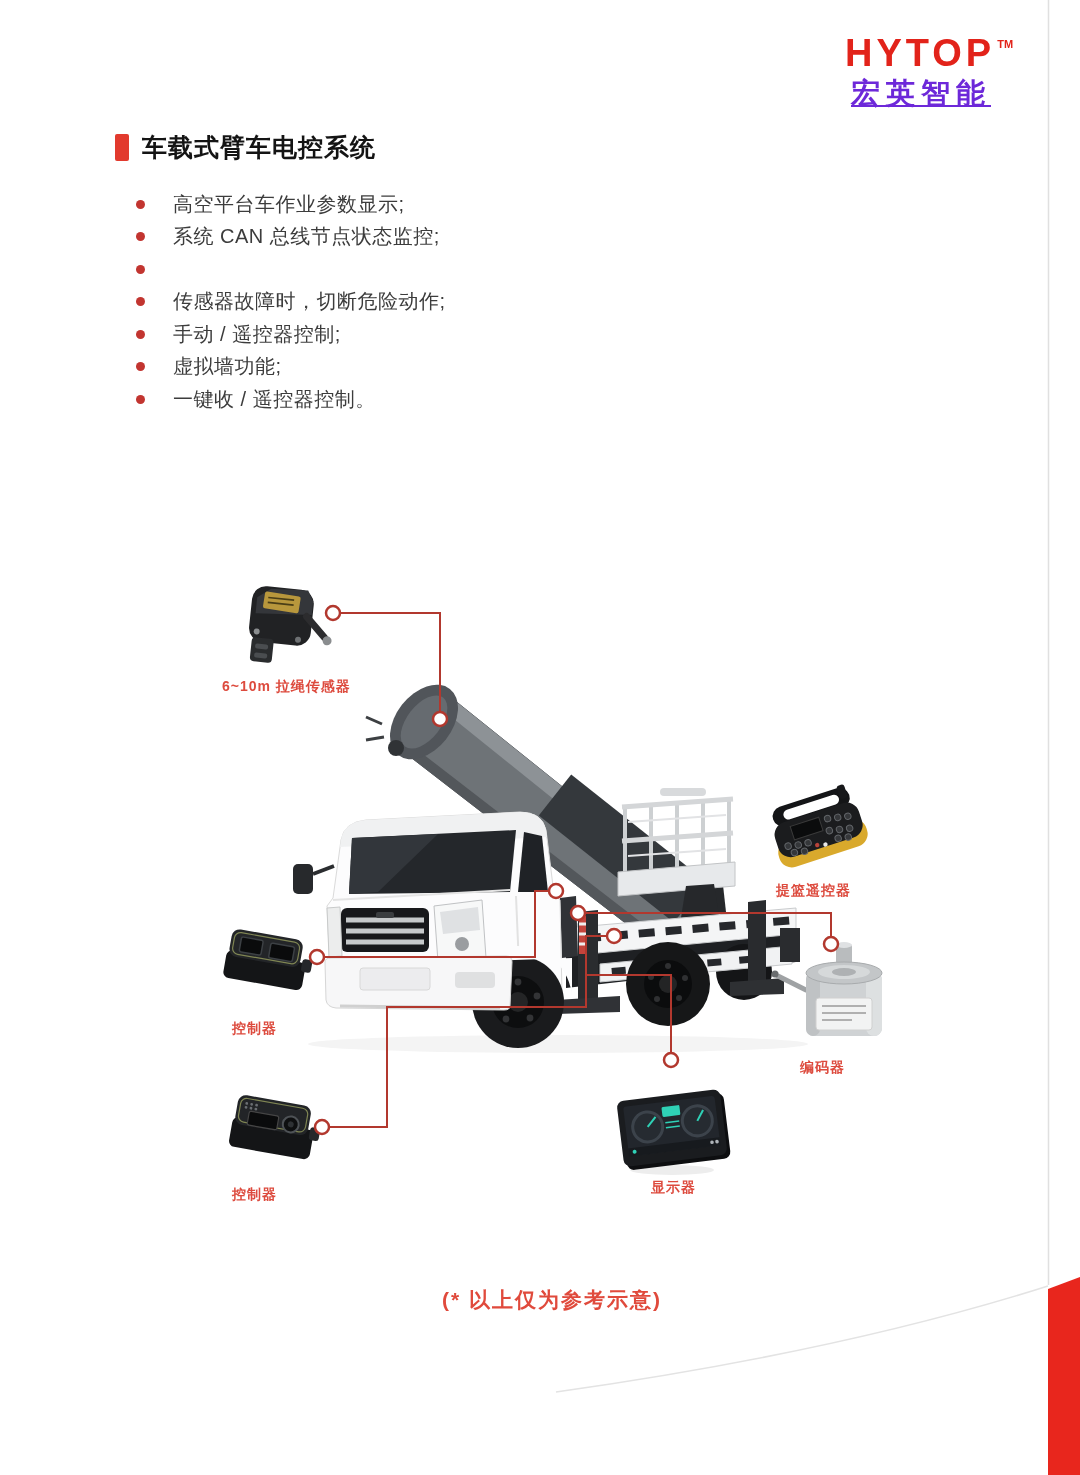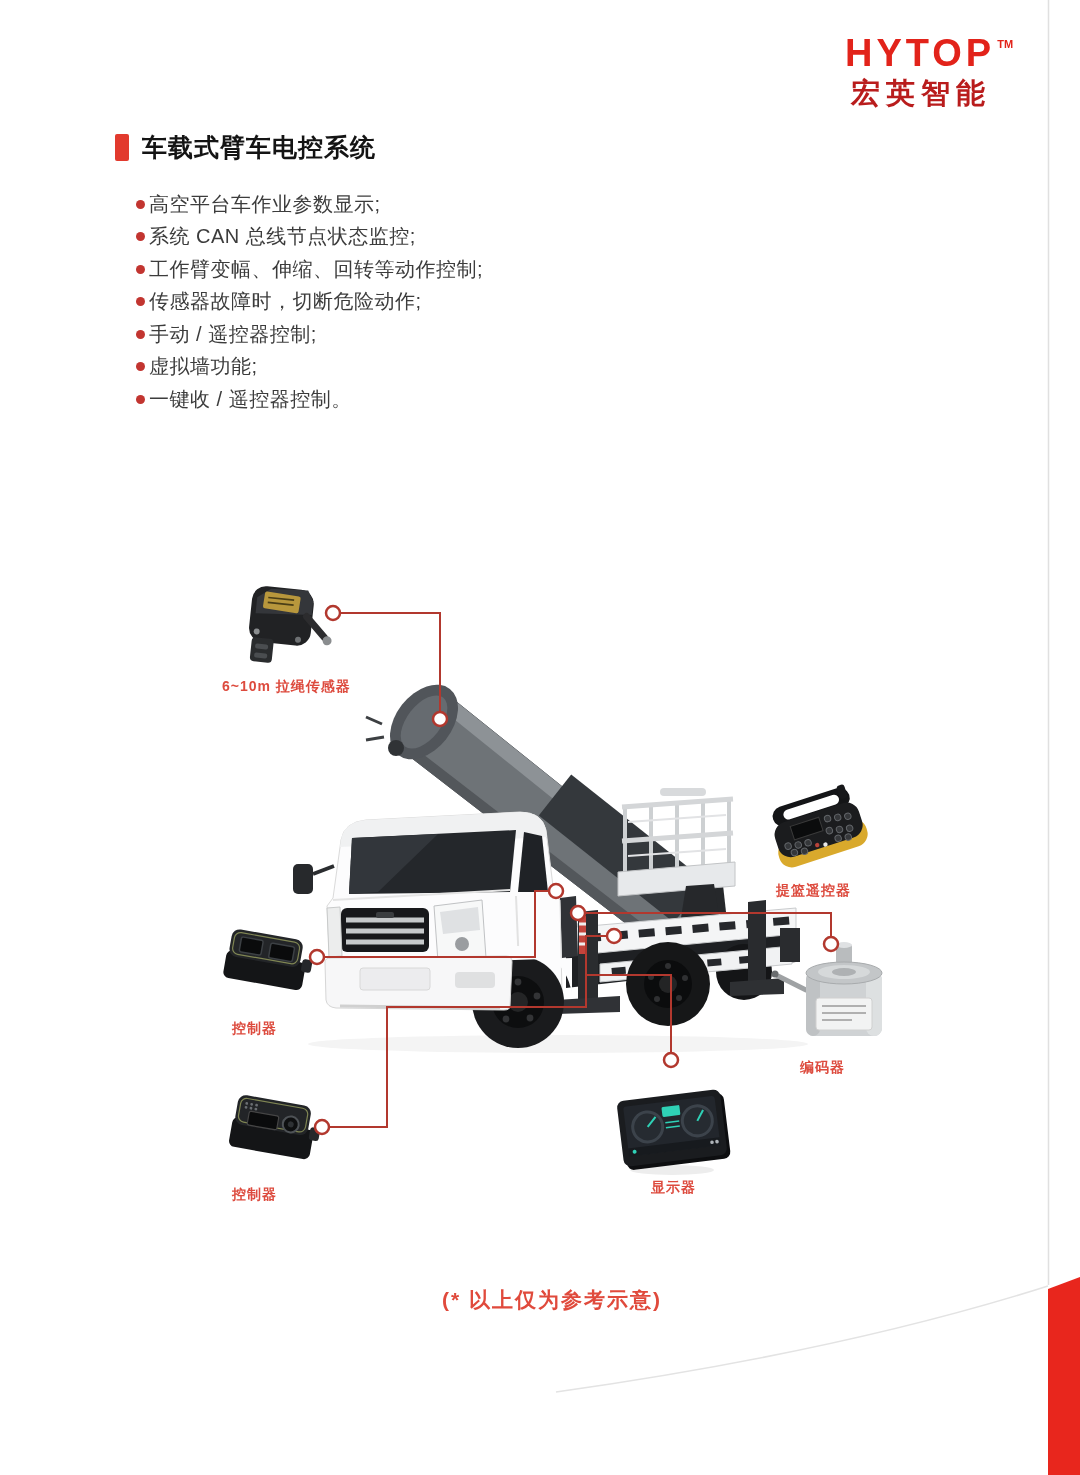--- a/index.html
+++ b/index.html
@@ -5,30 +5,30 @@
   html,body{margin:0;padding:0;background:#ffffff;}
   .page{
     position:relative;width:1080px;height:1475px;background:#ffffff;overflow:hidden;
     font-family:"Liberation Sans","DejaVu Sans",sans-serif;
   }
   .layer{position:absolute;left:0;top:0;width:1080px;height:1475px;}
   
   .brand{position:absolute;left:845px;top:34px;}
   .brand-name{font-size:38px;font-weight:800;color:#e2231a;letter-spacing:4px;line-height:1;}
   .brand-name sup{font-size:11px;font-weight:700;letter-spacing:0;vertical-align:18px;margin-left:2px;}
-  .brand-sub{font-size:29px;font-weight:700;color:#b91c1c;letter-spacing:6px;line-height:1;margin-top:7px;padding-left:6px;}
+  .brand-sub{font-size:29px;font-weight:700;color:#6d28d9;letter-spacing:6px;line-height:1;margin-top:7px;padding-left:6px;text-decoration:underline;}
   
   .heading{position:absolute;left:115px;top:131px;display:flex;align-items:center;}
   .heading-bar{width:14px;height:27px;background:#e23a2e;border-radius:2px;}
   .heading-title{margin-left:13px;font-size:25px;font-weight:700;color:#141414;letter-spacing:1px;}
   
   .features{position:absolute;left:136px;top:188px;margin:0;padding:0;list-style:none;}
   .features li{height:32.5px;display:flex;align-items:center;}
   .features .dot{width:9px;height:9px;border-radius:50%;background:#c23530;flex:0 0 auto;}
-  .features .txt{margin-left:4px;font-size:20px;color:#3c3c3c;letter-spacing:0.5px;}
+  .features .txt{margin-left:28px;font-size:20px;color:#3c3c3c;letter-spacing:0.5px;}
   
   .dlabel{position:absolute;font-size:14px;font-weight:700;color:#dd4b3e;letter-spacing:1px;white-space:nowrap;}
   
   .note{position:absolute;left:0;top:1286px;width:1104px;text-align:center;
         font-size:21px;font-weight:700;color:#e04a3c;letter-spacing:2px;}
 </style>
 </head>
 <body>
 
 <div class="page">
@@ -294,21 +294,20 @@
     <li>
         <span class="dot"></span>
         <span class="txt">高空平台车作业参数显示;</span>
       </li>
     <li>
         <span class="dot"></span>
         <span class="txt">系统 CAN 总线节点状态监控;</span>
       </li>
     <li>
         <span class="dot"></span>
-        <span class="txt">工作臂变幅、伸缩、回转等动作控制;</span>
       </li>
     <li>
         <span class="dot"></span>
         <span class="txt">传感器故障时，切断危险动作;</span>
       </li>
     <li>
         <span class="dot"></span>
         <span class="txt">手动 / 遥控器控制;</span>
       </li>
     <li>

